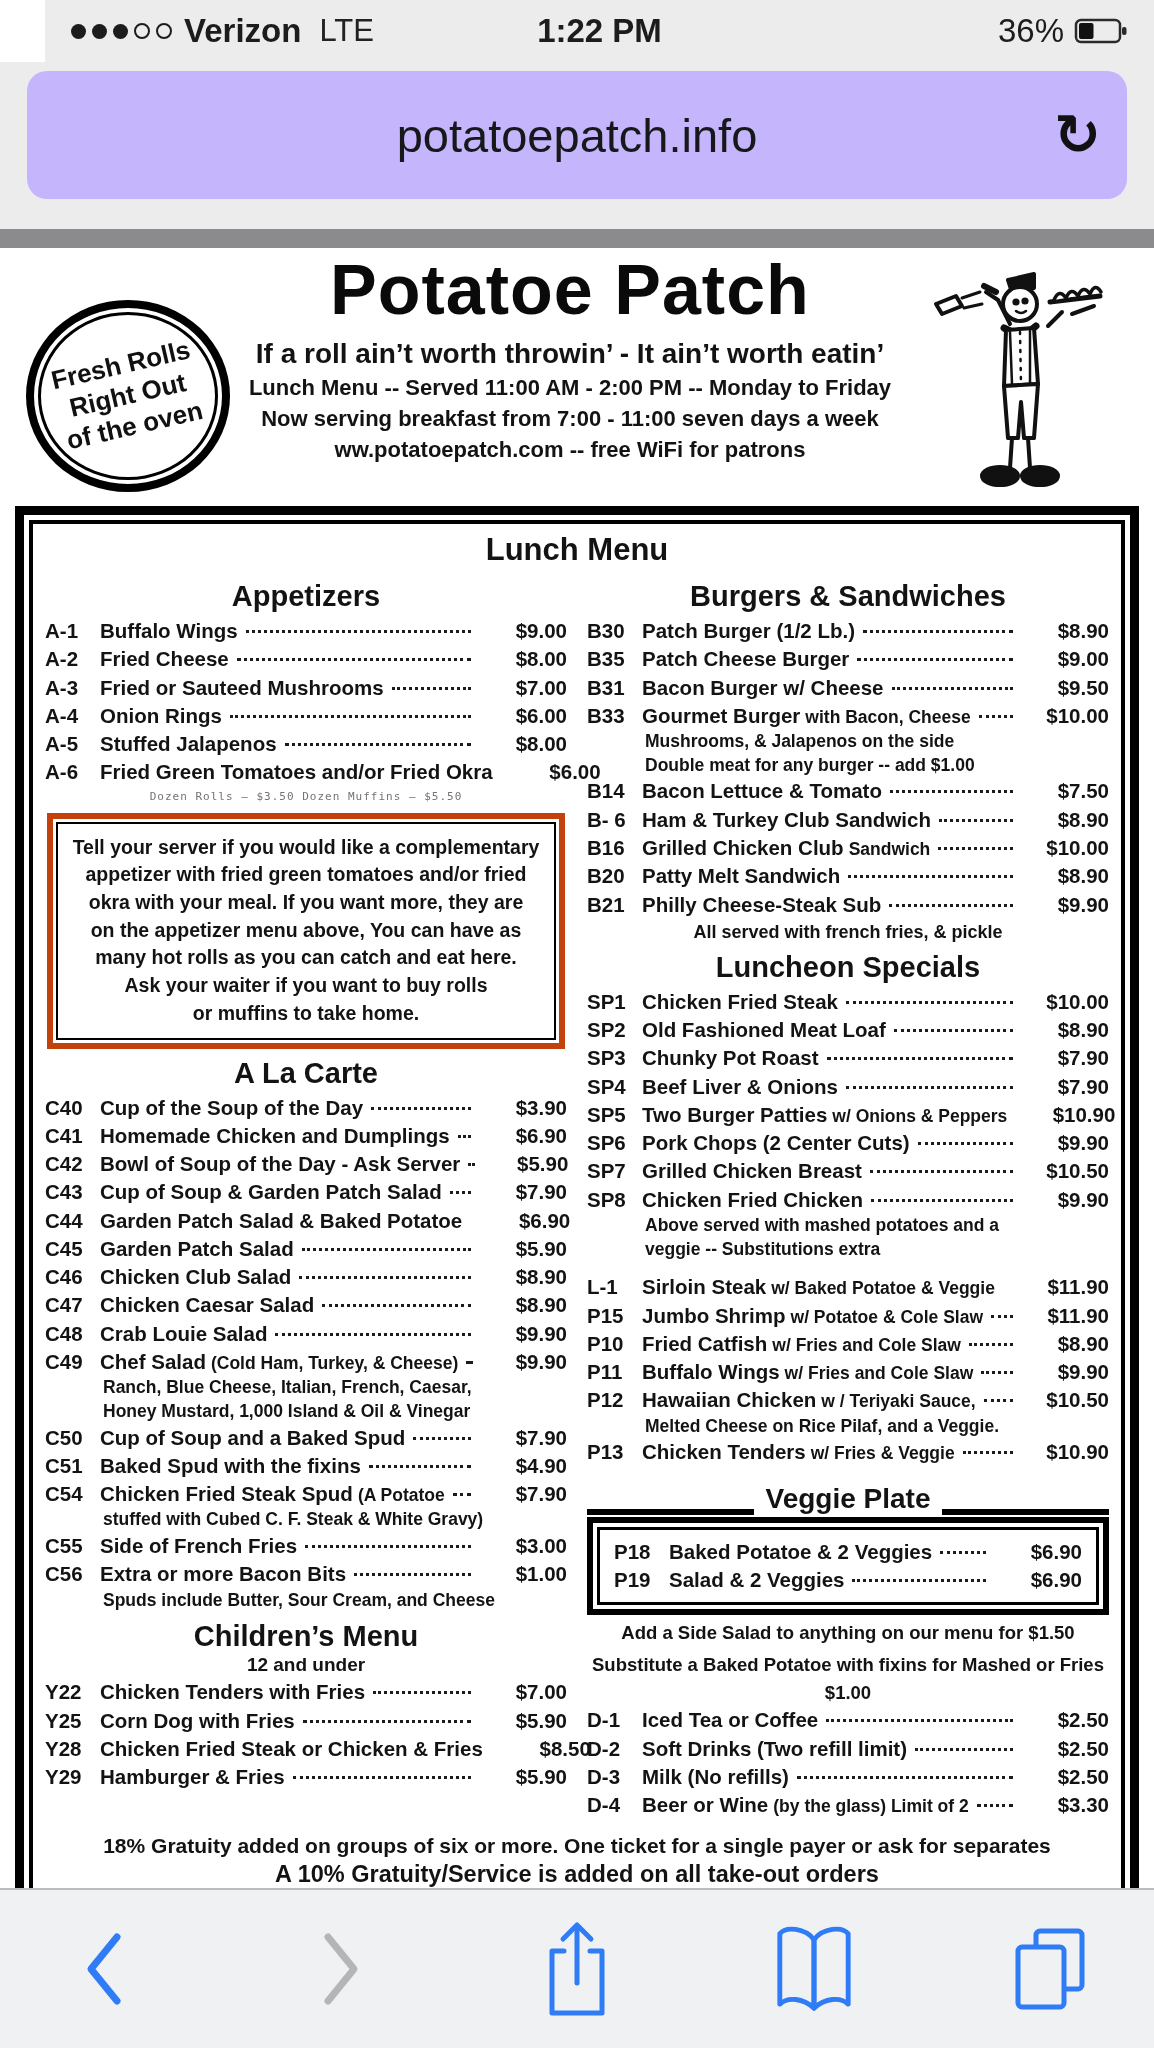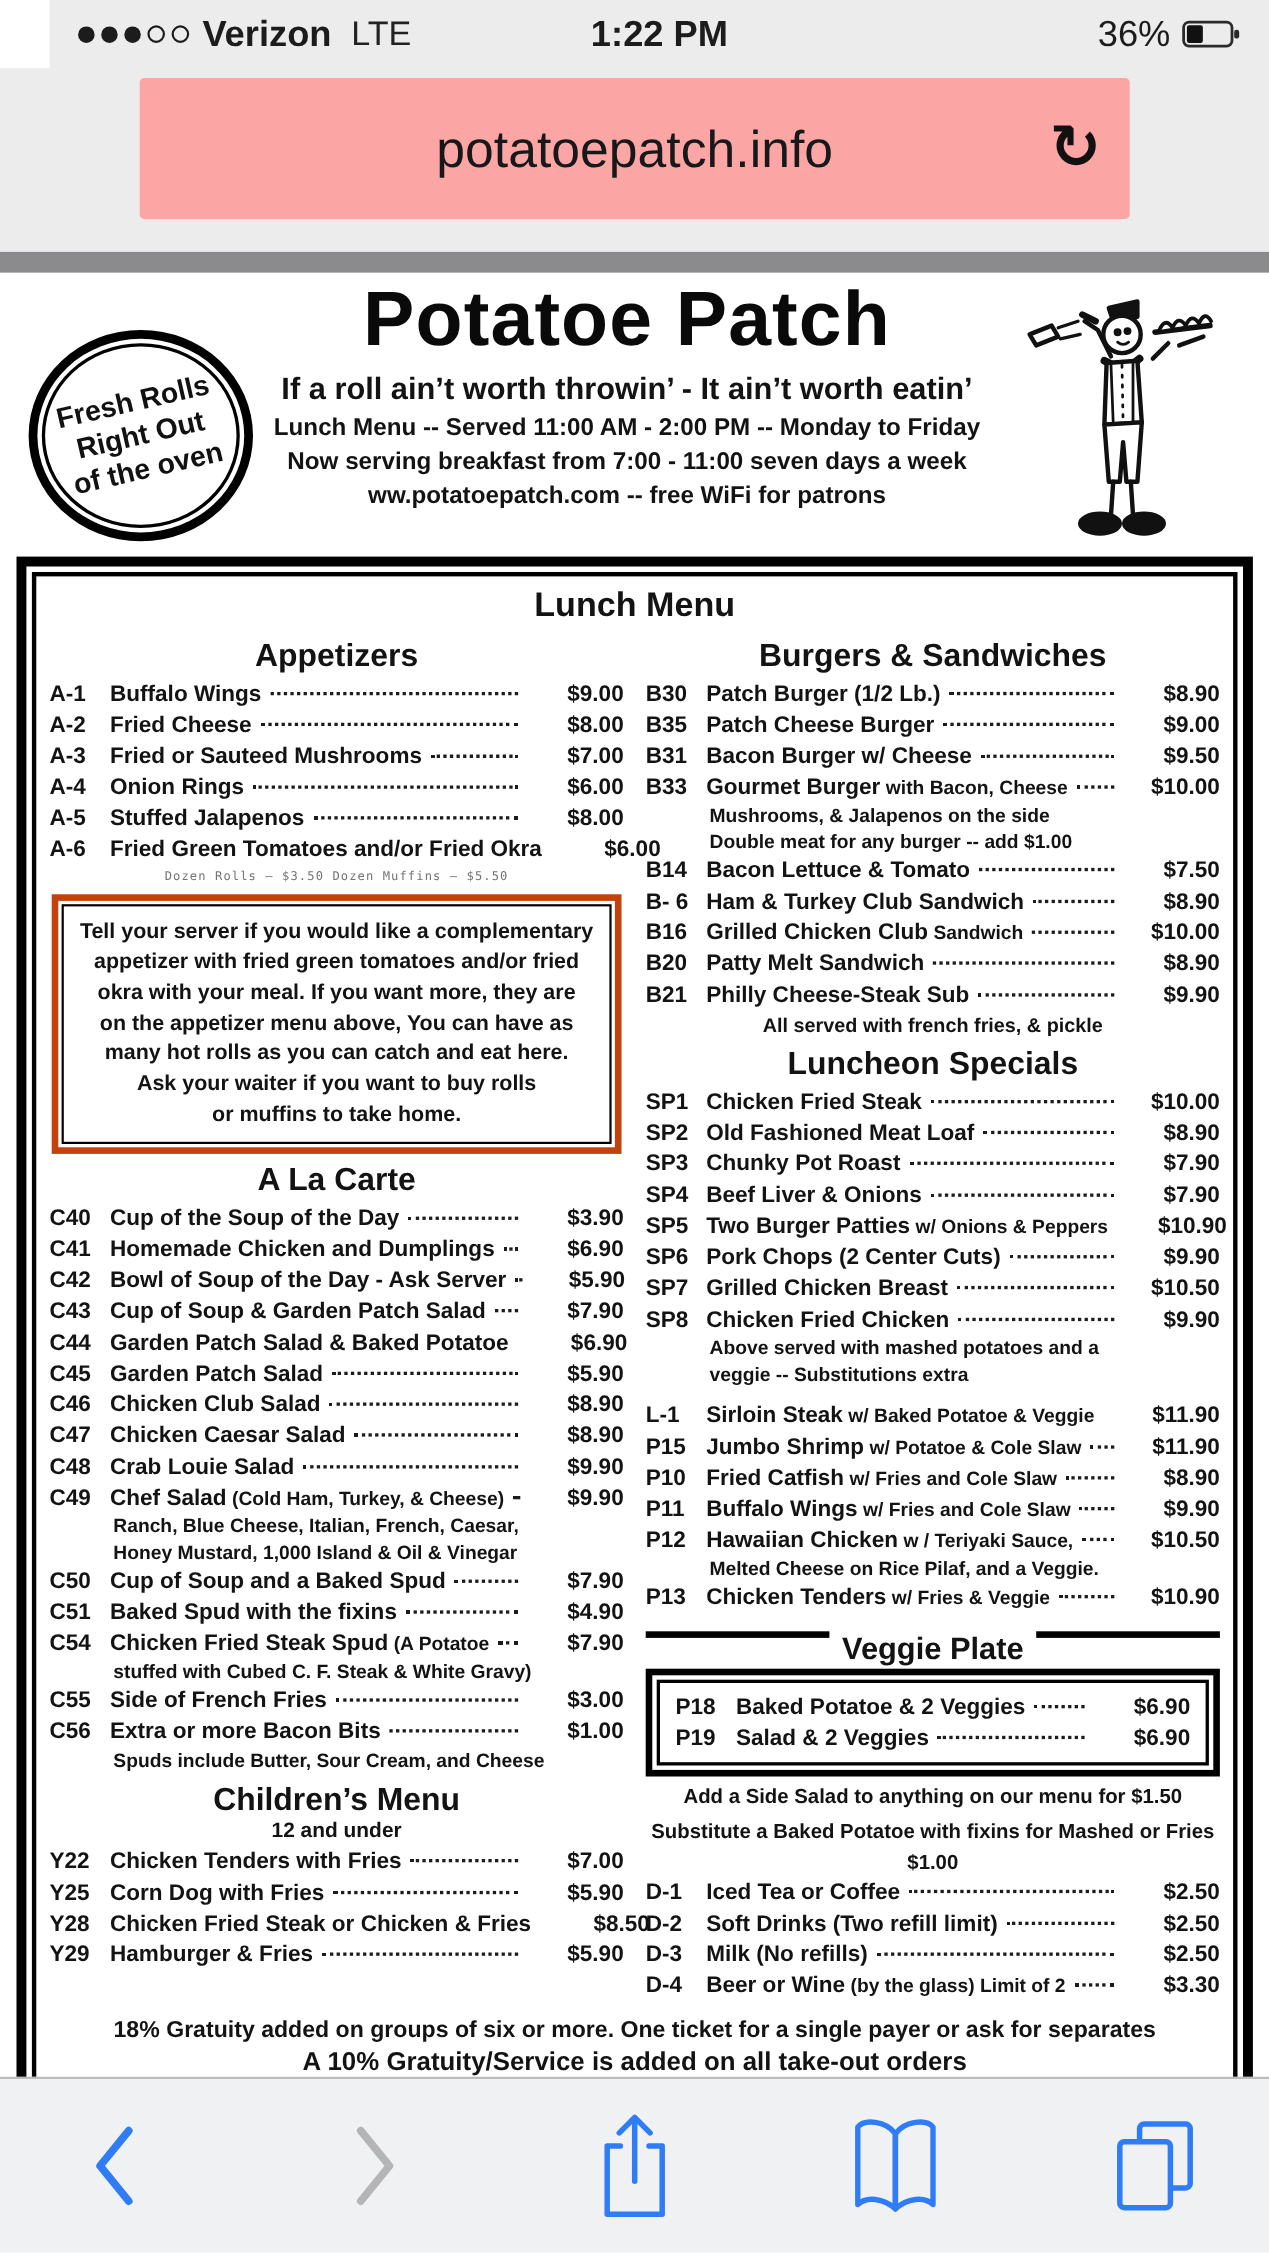--- a/index.html
+++ b/index.html
@@ -14,21 +14,21 @@
   .signal-dots i.on{background:#1c1c1c;}
   .signal-dots i.off{background:transparent;border:2.5px solid #1c1c1c;width:12px;height:12px;}
   .carrier{margin-right:18px;}
   .network{font-weight:400;font-size:31px;color:#222;}
   .sb-time{position:absolute;left:50%;transform:translateX(-50%);font-weight:700;}
   .sb-right{margin-left:auto;display:flex;align-items:center;gap:10px;}
   .battery-pct{font-weight:400;}
 
   
   .url-area{background:#ececec;height:167px;padding-top:9px;box-sizing:border-box;}
-  .url-field{margin:0 auto;width:900px;height:128px;background:#fca5a5;border-radius:4px;
+  .url-field{margin:0 auto;width:1100px;height:128px;background:#c4b5fd;border-radius:20px;
              display:flex;align-items:center;justify-content:center;position:relative;
              font-size:47px;color:#17181a;}
   .reload{position:absolute;right:26px;top:50%;transform:translateY(-50%);
           font-family:"DejaVu Sans",sans-serif;font-size:56px;font-weight:700;color:#111;
           line-height:1;cursor:pointer;}
   .band{height:19px;background:#8b8b8e;}
 
   
   .page-header{position:relative;height:252px;background:#fff;}
   .stamp{position:absolute;left:26px;top:52px;width:204px;height:192px;border:8px solid #000;
@@ -62,21 +62,21 @@
   .item-price{flex:0 0 88px;text-align:right;}
   .item-sub{margin-left:58px;font-size:17.5px;font-weight:700;line-height:1.35;}
   .section-footnote{text-align:center;font-size:18px;font-weight:700;margin:3px 0 2px 0;}
   .faded{font-family:"DejaVu Sans Mono",monospace;font-weight:400;color:#737373;
          font-size:11px;letter-spacing:1px;}
 
   .note-box{border:6px solid #c2410c;padding:3px;margin:10px 2px 6px 2px;}
   .note-box-inner{border:2px solid #000;padding:10px 6px;}
   .note-line{text-align:center;font-size:19.5px;font-weight:700;line-height:1.42;white-space:nowrap;}
 
-  .ruled-heading{display:flex;align-items:flex-start;gap:12px;margin:16px 0 2px 0;}
+  .ruled-heading{display:flex;align-items:flex-end;gap:12px;margin:16px 0 2px 0;}
   .ruled-heading .rule{flex:1;border-top:6px solid #000;}
   .ruled-heading .label{font-size:28px;font-weight:700;}
   .veggie-box{border:6px solid #000;padding:4px;}
   .veggie-box-inner{border:3px solid #000;padding:8px 14px;}
 
   .menu-note-line{text-align:center;font-size:18.5px;font-weight:700;line-height:1.5;margin-top:4px;}
 
   .menu-footer{text-align:center;margin-top:14px;}
   .footer-line1{font-size:21px;font-weight:700;white-space:nowrap;}
   .footer-line2{font-size:23.5px;font-weight:700;margin-top:3px;}

